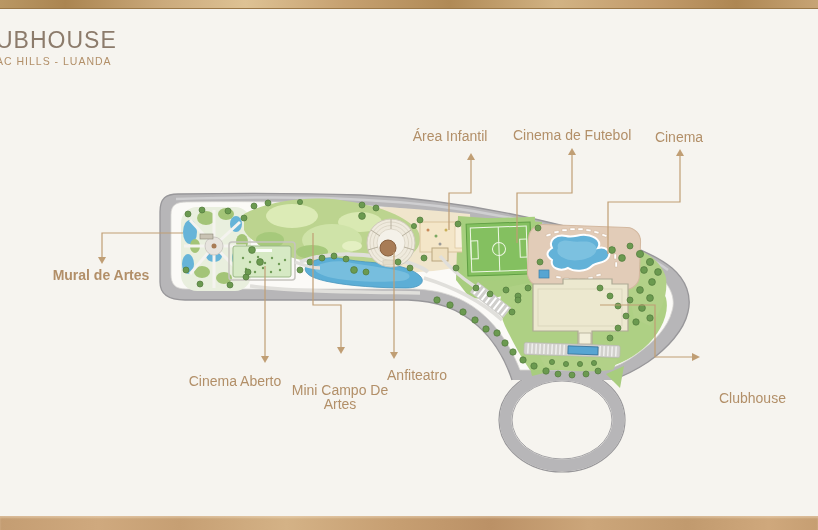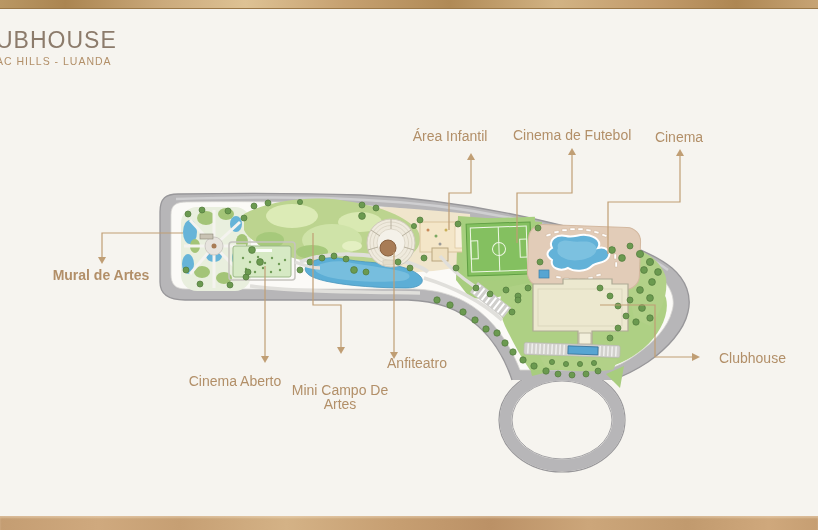--- a/index.html
+++ b/index.html
@@ -24,21 +24,21 @@
   }
   .page-subtitle{
     position:absolute;left:-4px;top:55px;
     font-size:10.5px;letter-spacing:1px;color:#b28f68;white-space:nowrap;
   }
   .map-svg{position:absolute;left:0;top:0;}
   .callout{
     position:absolute;color:#b28f68;font-size:14px;line-height:14px;
     text-align:center;white-space:nowrap;
   }
-  .callout.left-align{text-align:left;}
+  .callout.left-align{text-align:left;margin-top:40px;}
 </style>
 </head>
 <body>
 
 <div class="gold-bar-top"></div>
 <div class="gold-bar-bottom"></div>
 
 <div class="page-title">UBHOUSE</div>
 <div class="page-subtitle">AC HILLS - LUANDA</div>
 
@@ -372,14 +372,14 @@
 
 <div class="callout" style="left:400px;top:129px;width:100px;">Área Infantil</div>
 <div class="callout" style="left:513px;top:128px;width:100px;">Cinema de Futebol</div>
 <div class="callout" style="left:639px;top:130px;width:80px;">Cinema</div>
 <div class="callout" style="left:51px;top:268px;width:100px;font-weight:bold;">Mural de Artes</div>
 <div class="callout" style="left:185px;top:374px;width:100px;">Cinema Aberto</div>
 <div class="callout" style="left:290px;top:368px;width:100px;margin-top:15px;">
   <span>Mini Campo De</span><br>
   <span>Artes</span>
 </div>
-<div class="callout" style="left:372px;top:356px;width:90px;">Anfiteatro</div>
+<div class="callout" style="left:372px;top:368px;width:90px;">Anfiteatro</div>
 <div class="callout left-align" style="left:719px;top:351px;width:90px;">Clubhouse</div>
 
 </body></html>

